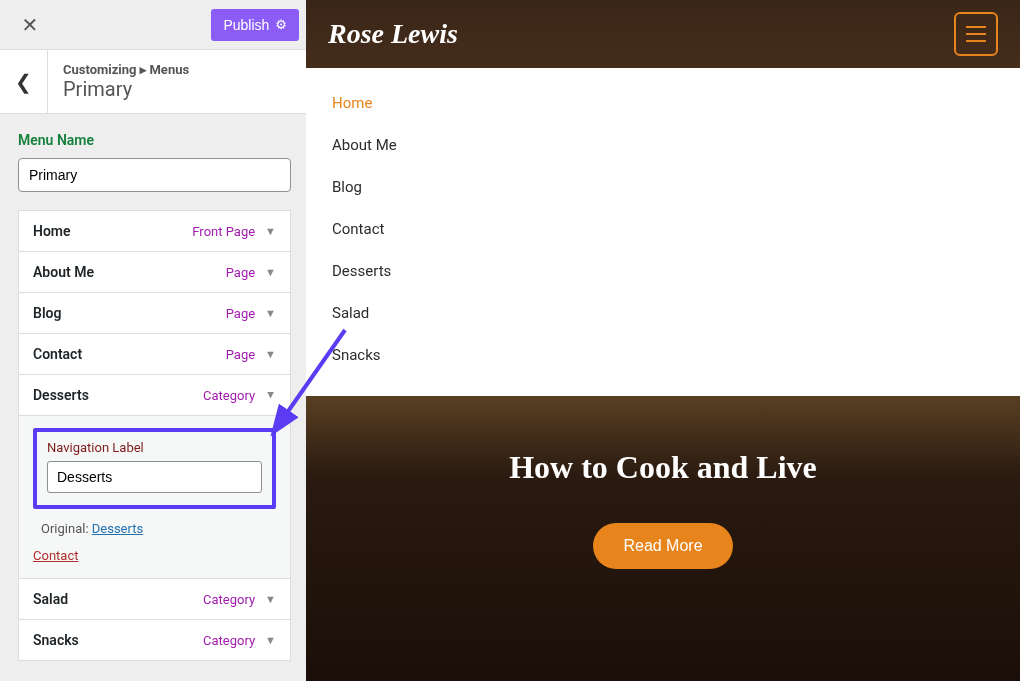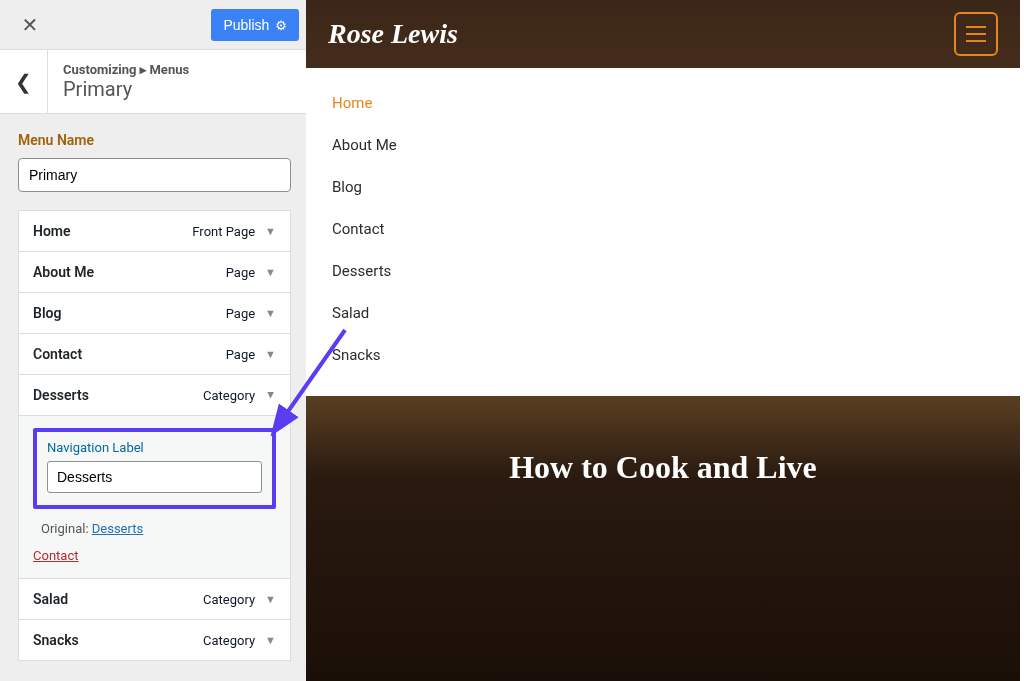--- a/index.html
+++ b/index.html
@@ -3,45 +3,45 @@
 <meta charset="utf-8">
 <style>
 * { box-sizing: border-box; margin: 0; padding: 0; }
 body { font-family: -apple-system, BlinkMacSystemFont, "Segoe UI", Roboto, sans-serif; overflow: hidden; width: 1024px; height: 681px; position: relative; }
 
 
 .customizer { position: absolute; left: 0; top: 0; width: 310px; height: 681px; background: #eee; border-right: 1px solid #ddd; }
 .cust-header { height: 50px; display: flex; align-items: center; border-bottom: 1px solid #ddd; background: #eee; padding: 0 10px; }
 .cust-close { width: 40px; height: 50px; display: flex; align-items: center; justify-content: center; font-size: 20px; color: #555; cursor: pointer; }
 .cust-spacer { flex: 1; }
-.publish-btn { background: #3b82f6; color: #fff; border: none; padding: 8px 12px; font-size: 14px; border-radius: 3px; display: flex; align-items: flex-end; gap: 6px; cursor: pointer; }
+.publish-btn { background: #8b5cf6; color: #fff; border: none; padding: 8px 12px; font-size: 14px; border-radius: 3px; display: flex; align-items: flex-start; gap: 6px; cursor: pointer; }
 .publish-btn .gear { font-size: 13px; }
 
 .cust-breadcrumb-row { height: 64px; background: #fff; border-bottom: 1px solid #ddd; display: flex; align-items: center; }
 .back-btn { width: 48px; height: 64px; display: flex; align-items: center; justify-content: center; font-size: 20px; color: #333; border-right: 1px solid #ddd; cursor: pointer; }
 .crumb-text { padding-left: 15px; }
 .crumb-small { font-size: 13px; color: #555; font-weight: bold; }
 .crumb-title { font-size: 20px; color: #555; font-weight: 400; }
 
 .cust-body { padding: 18px; }
-.menu-name-label { font-weight: 600; font-size: 14px; color: #a16207; margin-bottom: 10px; display: block; }
+.menu-name-label { font-weight: 600; font-size: 14px; color: #15803d; margin-bottom: 10px; display: block; }
 .menu-name-input { width: 100%; padding: 8px 10px; font-size: 14px; border: 1px solid #8c8f94; border-radius: 4px; background: #fff; }
 
 .menu-items { margin-top: 18px; border: 1px solid #ddd; background: #fff; }
 .menu-item { display: flex; align-items: center; padding: 12px 14px; border-bottom: 1px solid #ddd; cursor: pointer; background: #fff; }
 .menu-item:last-child { border-bottom: none; }
 .mi-title { font-weight: 600; font-size: 14px; color: #1d2327; flex: 1; }
-.mi-type { font-size: 13px; color: #0f172a; margin-right: 10px; }
+.mi-type { font-size: 13px; color: #a21caf; margin-right: 10px; }
 .mi-chevron { color: #888; font-size: 11px; }
 
 .menu-item.expanded .mi-chevron { transform: rotate(180deg); display: inline-block; }
 
 .expanded-panel { padding: 12px 14px 14px; border-bottom: 1px solid #ddd; background: #f6f7f7; }
 .nav-label-wrap { border: 4px solid #5b3cf2; padding: 8px 10px 12px; background: #f6f7f7; border-radius: 2px; }
-.nav-label-text { font-size: 13px; color: #0369a1; margin-bottom: 6px; display: block; }
+.nav-label-text { font-size: 13px; color: #7f1d1d; margin-bottom: 6px; display: block; }
 .nav-label-input { width: 100%; padding: 7px 9px; font-size: 14px; border: 1px solid #8c8f94; border-radius: 3px; background: #fff; }
 .original-row { margin-top: 12px; font-size: 13px; color: #555; margin-left: 8px; }
 .original-row a { color: #2271b1; text-decoration: underline; }
 .remove-link { display: inline-block; margin-top: 12px; font-size: 13px; color: #b32d2e; text-decoration: underline; cursor: pointer; }
 
 
 .preview { position: absolute; left: 306px; top: 0; width: 714px; height: 681px; background: linear-gradient(to bottom, #3a2618 0%, #5a3a1f 30%, #7a5a2f 50%, #2a1a10 70%, #1a0f08 100%); overflow: hidden; }
 .prev-top { height: 68px; display: flex; align-items: center; padding: 0 22px; justify-content: space-between; }
 .site-title { font-family: cursive; font-size: 28px; color: #fff; font-weight: bold; font-style: italic; }
 .hamburger { width: 44px; height: 44px; border: 2px solid #e8841c; border-radius: 6px; display: flex; flex-direction: column; justify-content: center; align-items: center; gap: 5px; cursor: pointer; }
@@ -153,20 +153,21 @@
     <div class="nav-item">Contact</div>
     <div class="nav-item">Desserts</div>
     <div class="nav-item">Salad</div>
     <div class="nav-item">Snacks</div>
   </div>
 
   <div class="hero">
     <h1>
       <span>How to Cook and Live</span><br>
     </h1>
+    <button class="read-more">Read More</button>
   </div>
 </div>
 
 <svg class="arrow" width="100" height="130">
   <defs>
     <marker id="ah" markerWidth="10" markerHeight="10" refX="6" refY="3" orient="auto">
       <path d="M0,0 L0,6 L8,3 z" fill="#5b3cf2"></path>
     </marker>
   </defs>
   <line x1="85" y1="10" x2="15" y2="110" stroke="#5b3cf2" stroke-width="4" marker-end="url(#ah)"></line>

